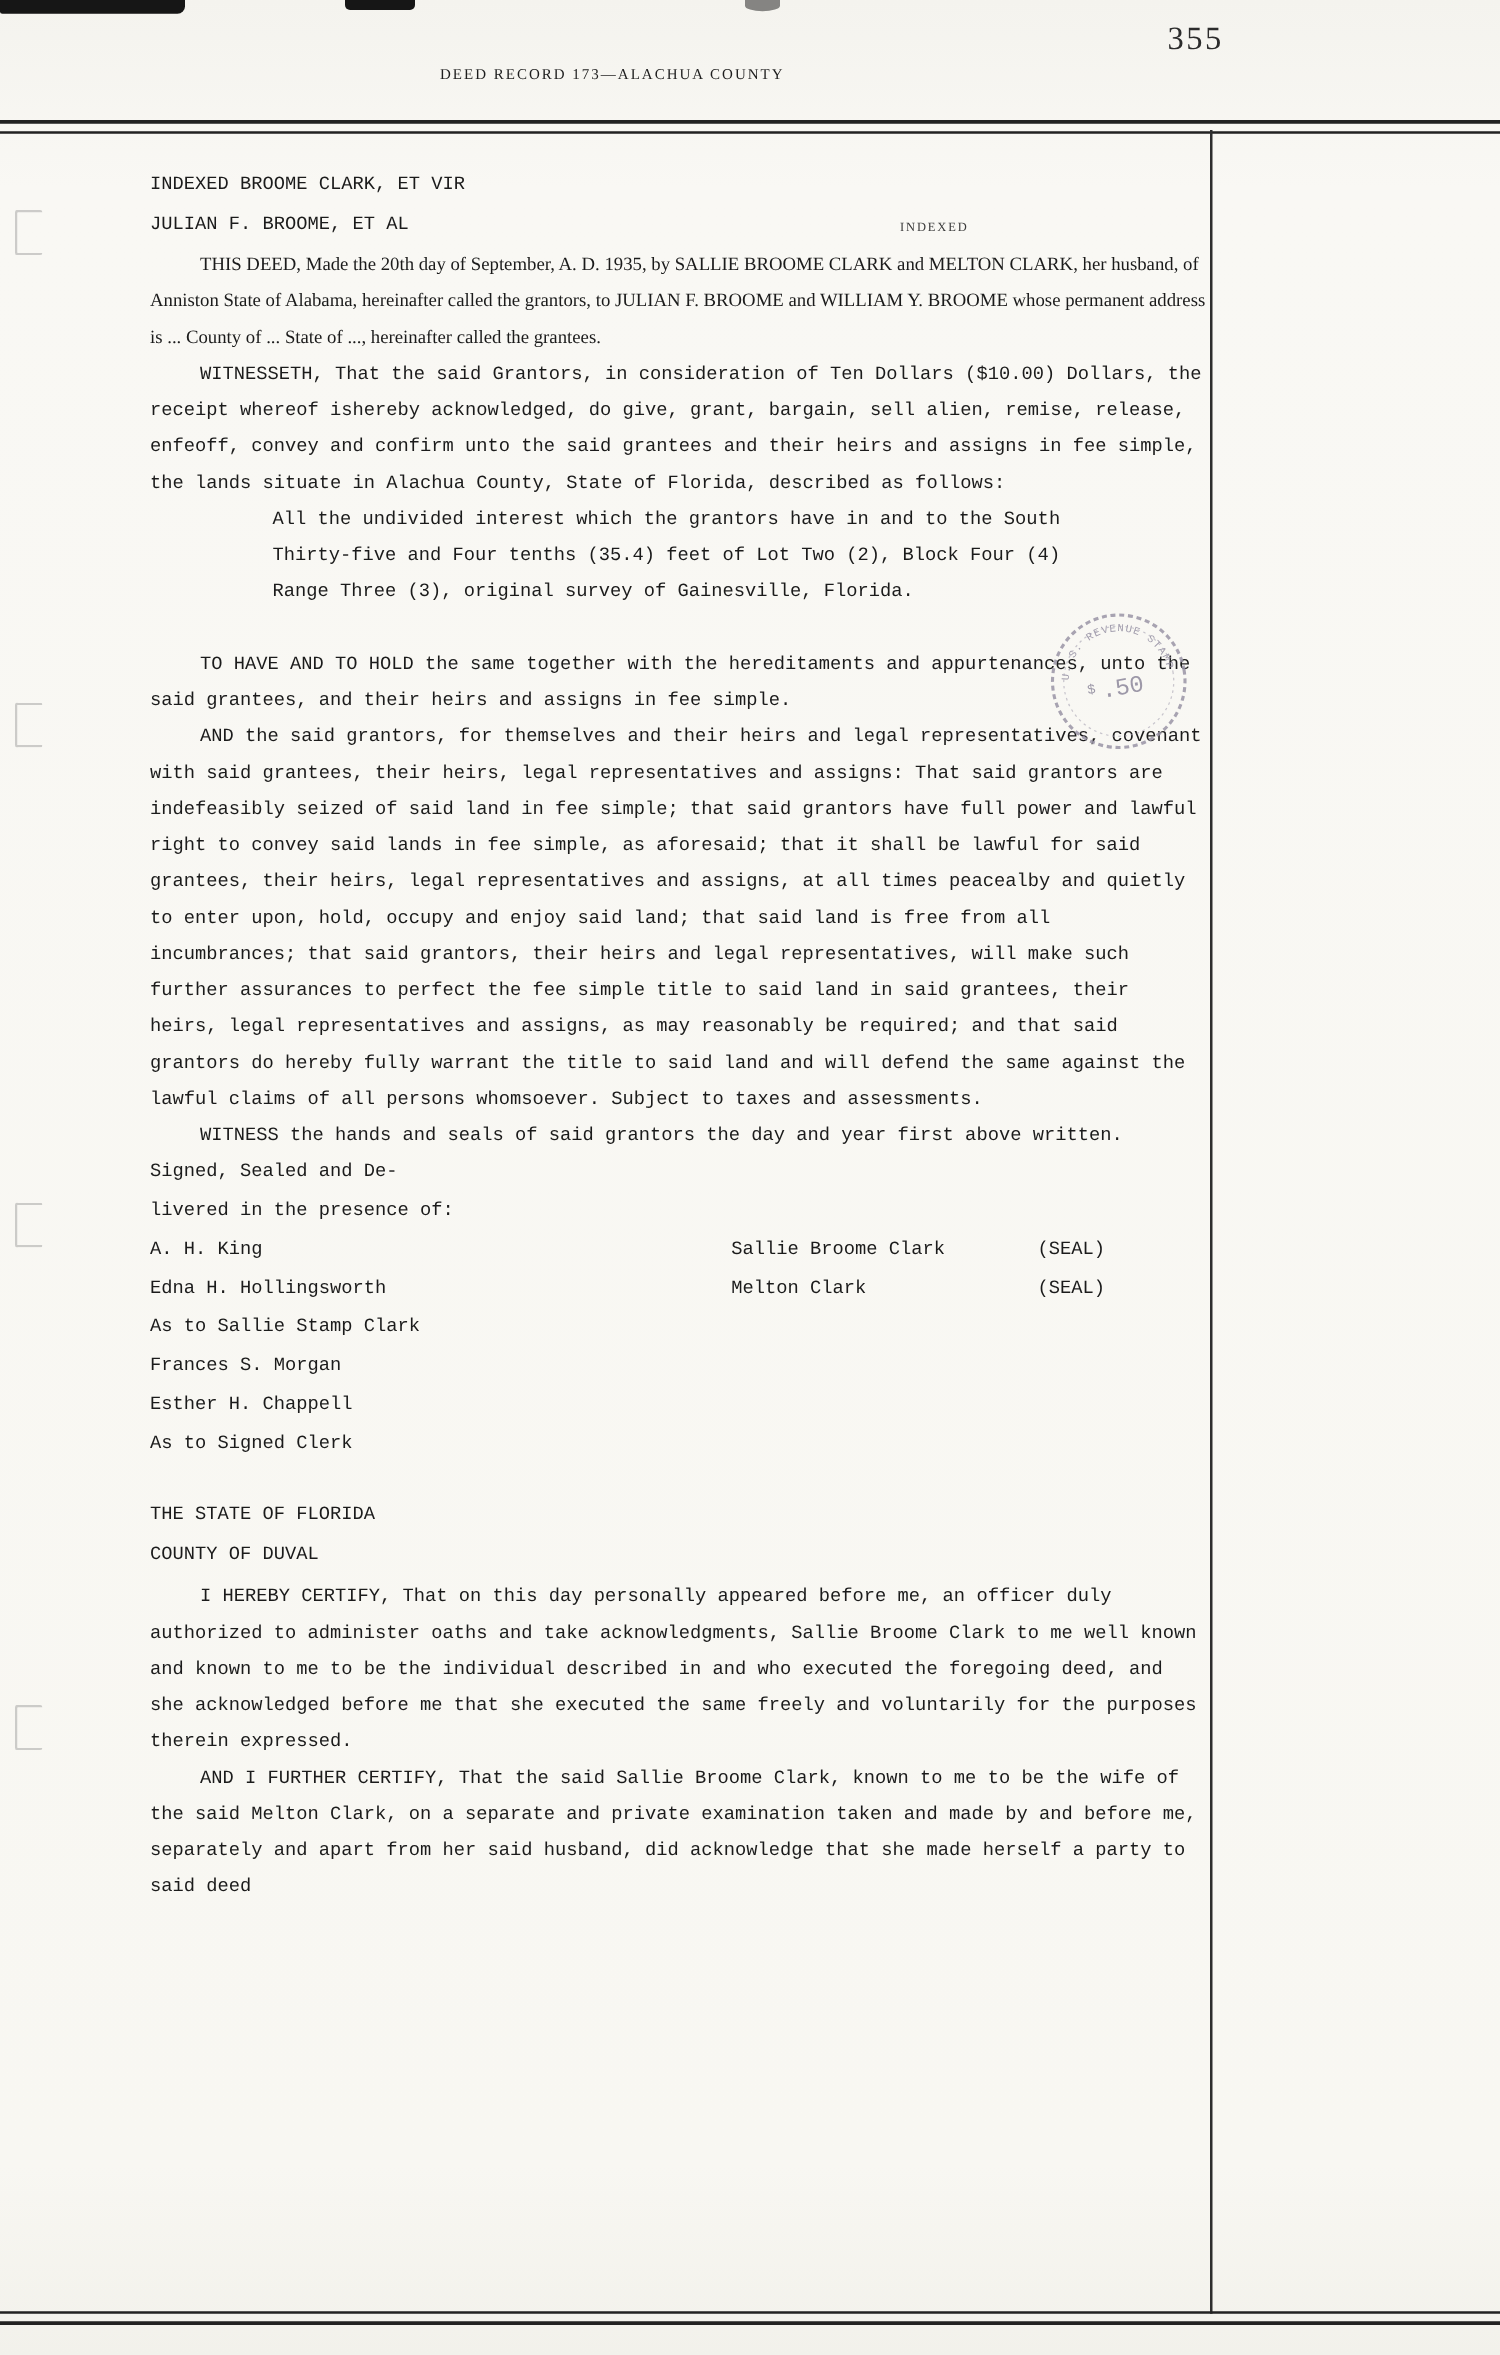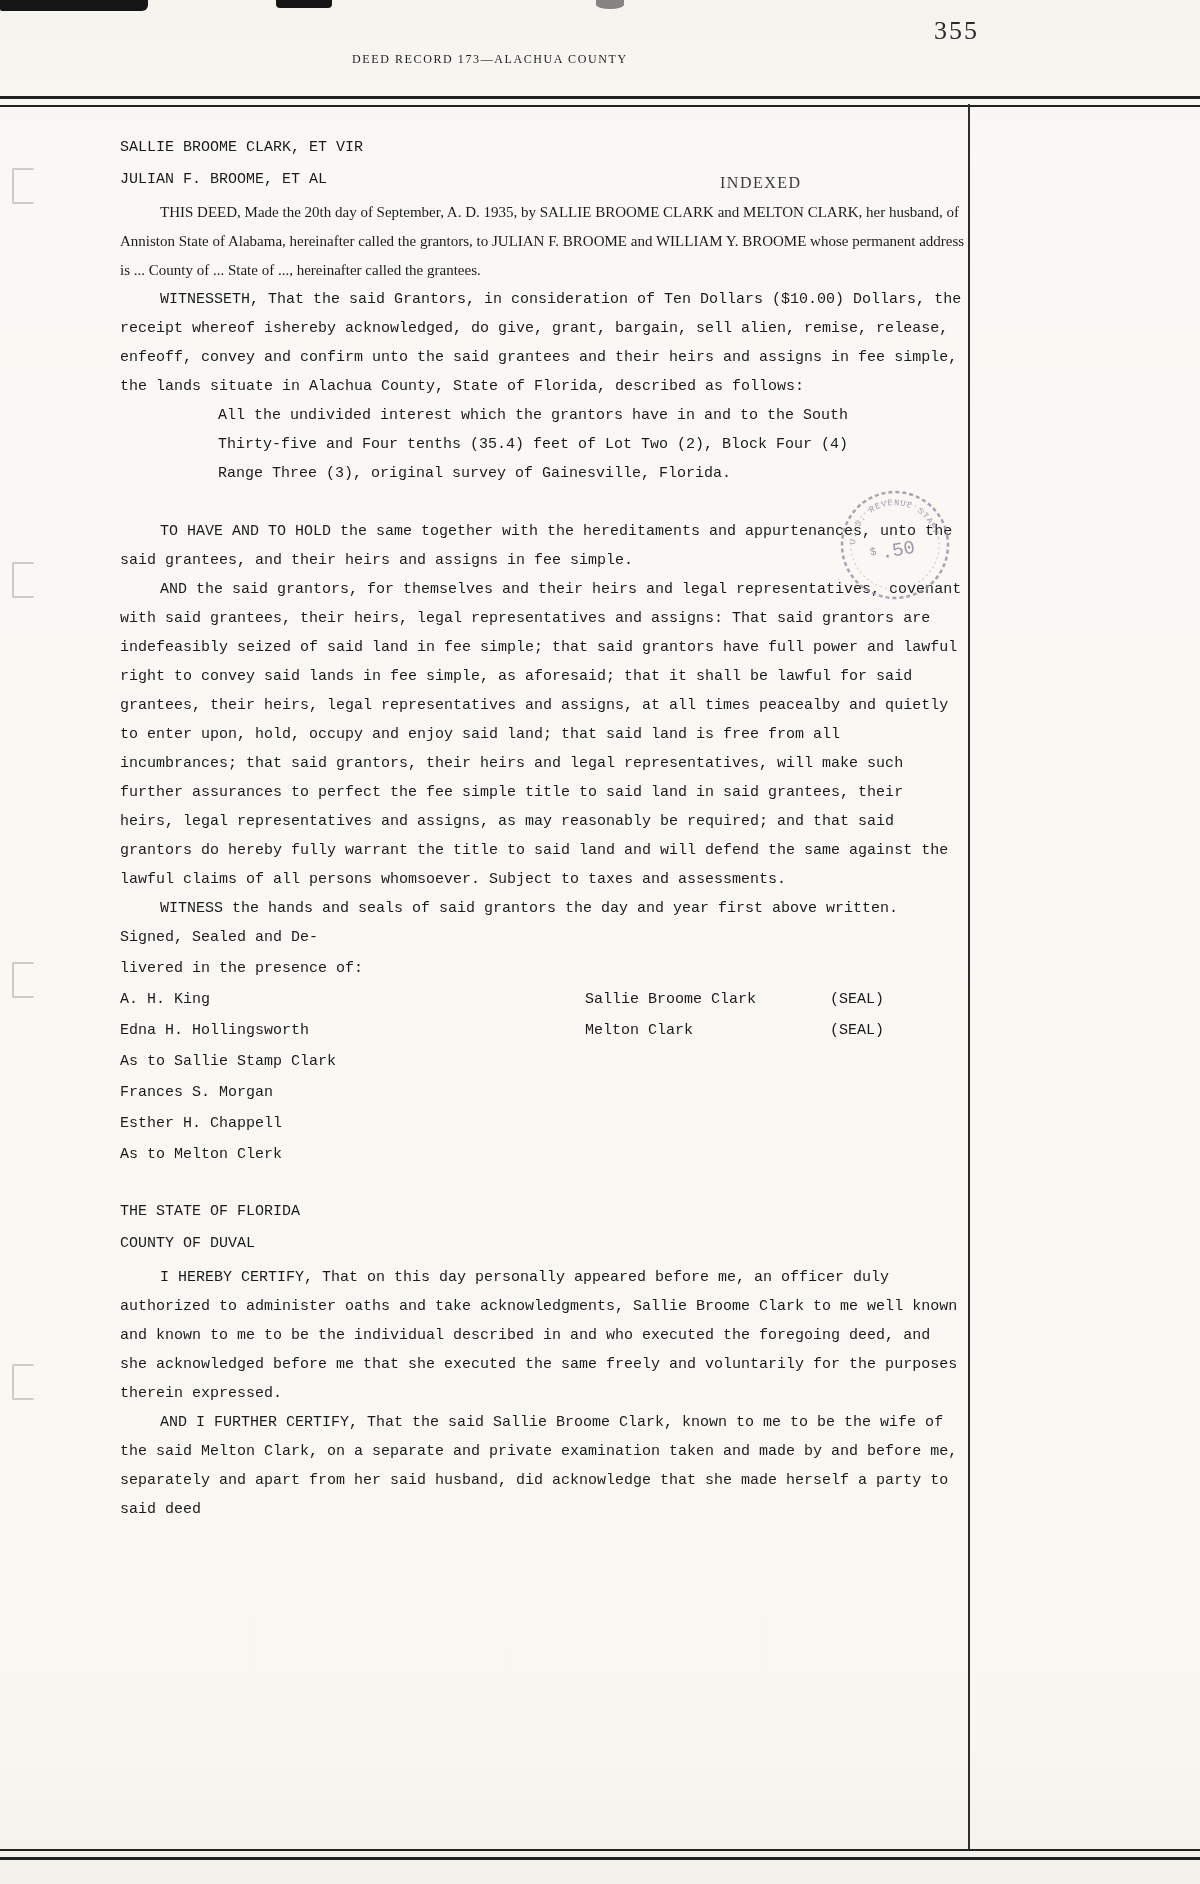--- a/index.html
+++ b/index.html
@@ -23,21 +23,21 @@
   .rule-bottom { position: absolute; left: 0; top: 1849px; width: 1200px; height: 6px;
     border-top: 2px solid #222; border-bottom: 3px solid #222; }
   .rule-right { position: absolute; left: 968px; top: 104px; height: 1747px; border-left: 2px solid #2e2e2e; }
   .margin-mark { position: absolute; left: 12px; width: 20px; height: 32px;
     border-left: 2px solid #8a8a8a; border-top: 2px solid #8a8a8a; border-bottom: 2px solid #8a8a8a;
     opacity: .4; border-radius: 2px; }
   .content { position: absolute; left: 120px; top: 133px; width: 846px; font-size: 15px; line-height: 29px; }
   .caption-row { position: relative; height: 32px; }
   .instrument-title { position: absolute; left: 368px; top: 0; letter-spacing: 2px; }
   .indexed { position: absolute; left: 600px; top: 3px;
-    font-family: "Liberation Serif", serif; font-size: 16px; letter-spacing: 1.5px; color: #3a3a3a; }
+    font-family: "Liberation Serif", serif; font-size: 10px; letter-spacing: 1.5px; color: #3a3a3a; }
   .para { margin: 0; text-indent: 40px; }
   .para-first { margin-top: 1px; font-family: Liberation Serif, serif; }
   .para-habendum { margin-top: 29px; }
   .desc-block { margin-left: 98px; }
   .stamp-note { margin-left: 185px; }
   .sig-block { margin-top: 0; }
   .sig-row { position: relative; height: 31px; }
   .sig-name { position: absolute; left: 465px; top: 0; }
   .sig-seal { position: absolute; left: 710px; top: 0; }
   .venue-block { margin-top: 26px; }
@@ -63,21 +63,21 @@
   <div class="rule-bottom"></div>
 
   <div class="margin-mark" style="top:168px"></div>
   <div class="margin-mark" style="top:562px"></div>
   <div class="margin-mark" style="top:962px"></div>
   <div class="margin-mark" style="top:1364px"></div>
 
   <div class="content">
 
     <div class="caption-row">
-      <span>SALLIE BROOME CLARK, ET VIR</span>
+      <span>INDEXED BROOME CLARK, ET VIR</span>
     </div>
     <div class="caption-row">
       <span>JULIAN F. BROOME, ET AL</span>
       <span class="indexed">INDEXED</span>
     </div>
 
     <p class="para para-first">THIS DEED, Made the 20th day of September, A. D. 1935, by SALLIE BROOME CLARK and MELTON CLARK, her husband, of Anniston State of Alabama, hereinafter called the grantors, to JULIAN F. BROOME and WILLIAM Y. BROOME whose permanent address is ... County of ... State of ..., hereinafter called the grantees.</p>
     <p class="para">WITNESSETH, That the said Grantors, in consideration of Ten Dollars ($10.00) Dollars, the receipt whereof ishereby acknowledged, do give, grant, bargain, sell alien, remise, release, enfeoff, convey and confirm unto the said grantees and their heirs and assigns in fee simple, the lands situate in Alachua County, State of Florida, described as follows:</p>
 
     <div class="desc-block">
@@ -110,21 +110,21 @@
       <div class="sig-row">
         <span>As to Sallie Stamp Clark</span>
       </div>
       <div class="sig-row">
         <span>Frances S. Morgan</span>
       </div>
       <div class="sig-row">
         <span>Esther H. Chappell</span>
       </div>
       <div class="sig-row">
-        <span>As to Melton Clerk</span>
+        <span>As to Signed Clerk</span>
       </div>
     </div>
 
     <div class="venue-block">
       <div class="venue-row">THE STATE OF FLORIDA</div>
       <div class="venue-row">COUNTY OF DUVAL</div>
     </div>
 
     <p class="para ack-para">I HEREBY CERTIFY, That on this day personally appeared before me, an officer duly authorized to administer oaths and take acknowledgments, Sallie Broome Clark to me well known and known to me to be the individual described in and who executed the foregoing deed, and she acknowledged before me that she executed the same freely and voluntarily for the purposes therein expressed.</p>
     <p class="para">AND I FURTHER CERTIFY, That the said Sallie Broome Clark, known to me to be the wife of the said Melton Clark, on a separate and private examination taken and made by and before me, separately and apart from her said husband, did acknowledge that she made herself a party to said deed</p>

